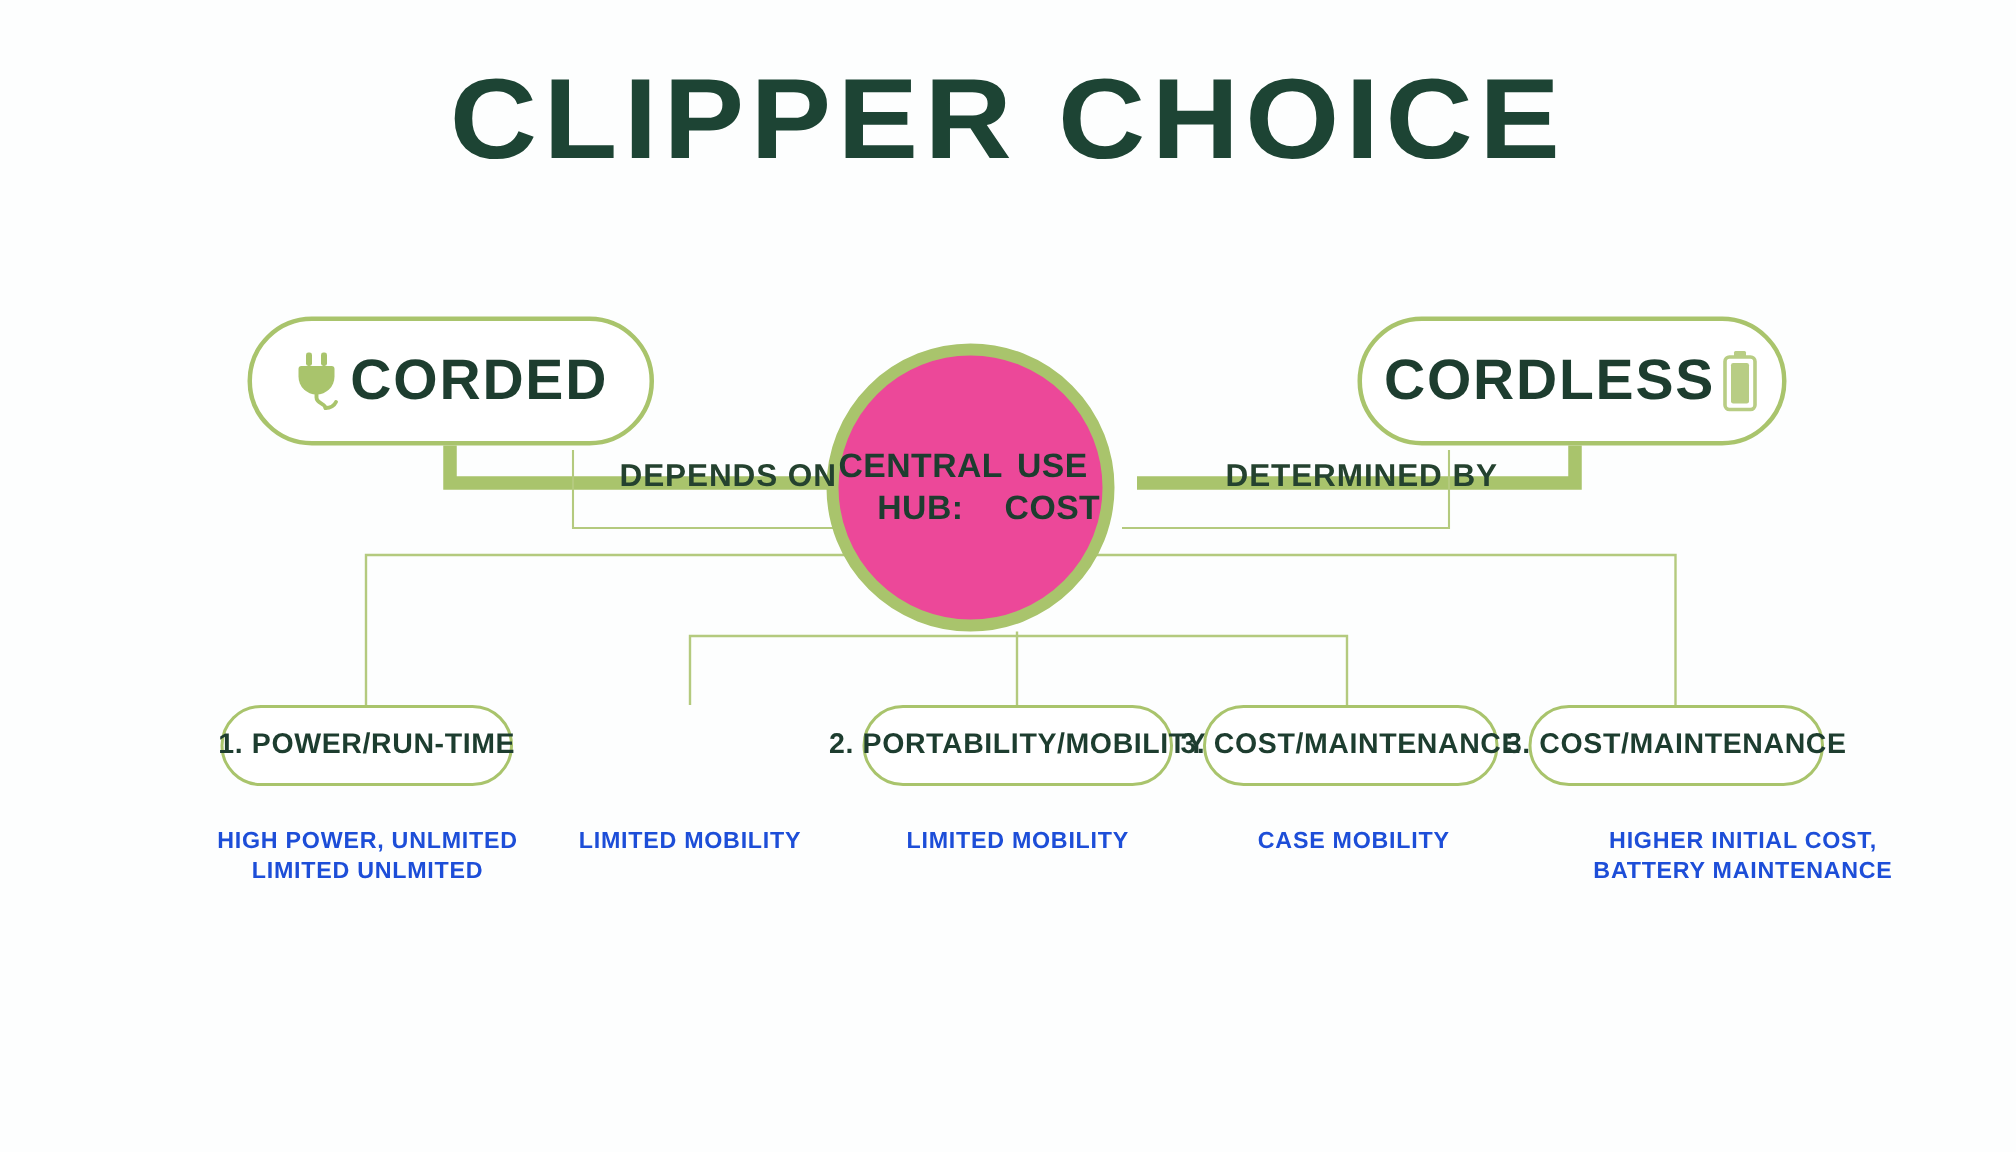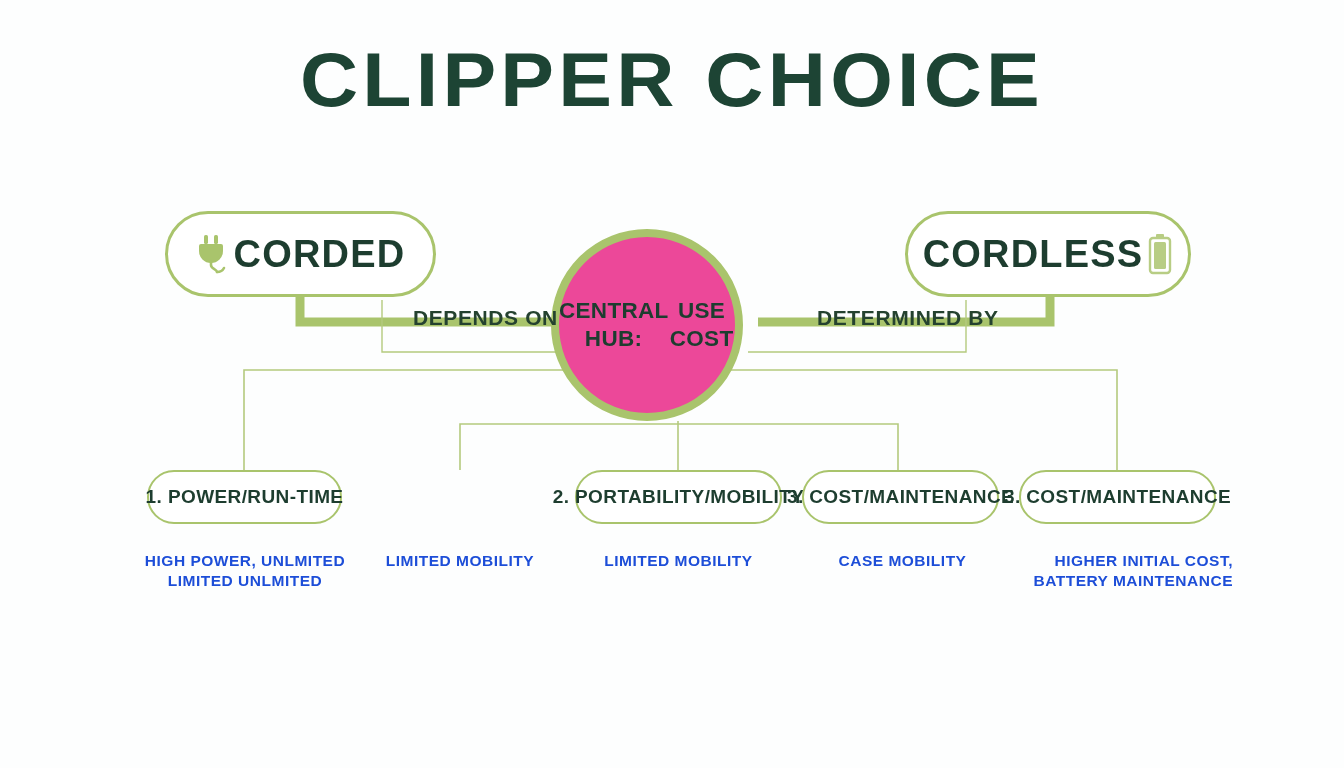--- a/index.html
+++ b/index.html
@@ -121,21 +121,21 @@
     color: #1d4ed8;
     font-weight: bold;
     font-size: 15.5px;
     letter-spacing: 0.5px;
     line-height: 1.28;
   }
   #caption-0 { left: 125px;  top: 551px; width: 240px; }
   #caption-1 { left: 355px;  top: 551px; width: 210px; }
   #caption-2 { left: 576px;  top: 551px; width: 205px; }
   #caption-3 { left: 800px;  top: 551px; width: 205px; }
-  #caption-4 { left: 1003px; top: 551px; width: 230px; text-align: right; }
+  #caption-4 { left: 1047px; top: 551px; width: 230px; }
 
   
   .icon-plug, .icon-battery {
     display: inline-block;
     line-height: 0;
   }
 </style>
 </head>
 <body>
 

